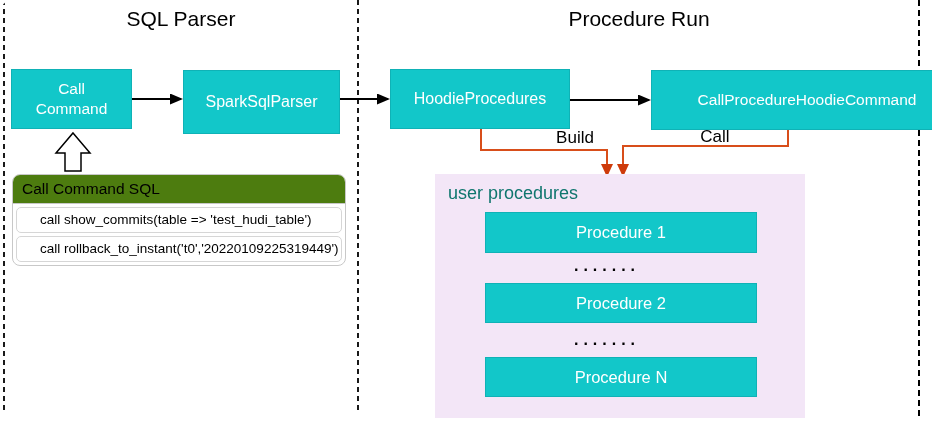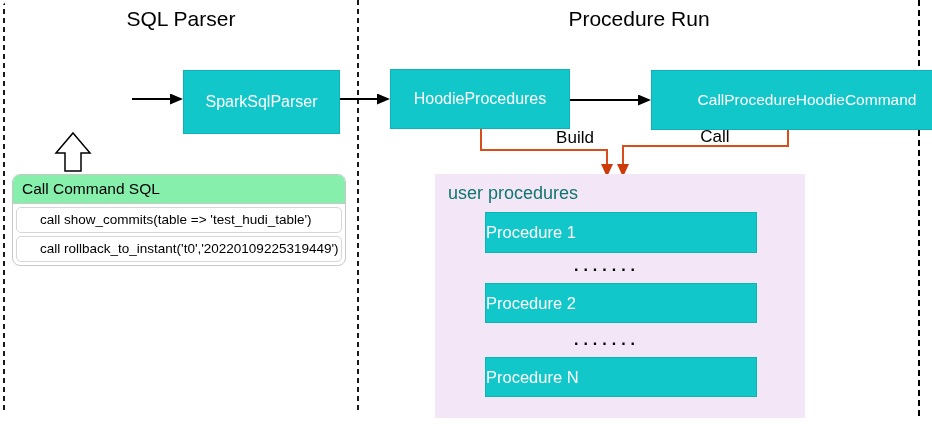--- a/index.html
+++ b/index.html
@@ -32,39 +32,39 @@
   .panel{
     position:absolute;left:435px;top:174px;width:370px;height:244px;
     background:#F3E6F7;
   }
   .panel-label{
     position:absolute;left:448px;top:183px;font-size:18px;color:#0f766e;
   }
   .proc{
     position:absolute;left:485px;width:272px;background:#12C7C9;
     border:1px solid #0FB2B6;box-sizing:border-box;color:#fff;
-    display:flex;align-items:center;justify-content:flex-start;
+    display:flex;align-items:center;justify-content:center;
     font-size:16.5px;
   }
   .proc-1{top:212px;height:41px;}
   .proc-2{top:283px;height:40px;}
   .proc-n{top:357px;height:40px;}
   .dots{
     position:absolute;left:471px;width:272px;text-align:center;
     font-size:16px;font-weight:900;letter-spacing:5px;line-height:16px;color:#000;
   }
   .dots-1{top:258px;}
   .dots-2{top:332px;}
   .sql-table{
     position:absolute;left:12px;top:174px;width:334px;
     background:#fff;border:1px solid #C8C8C8;border-radius:8px;
     box-sizing:border-box;
   }
   .sql-table .hdr{
-    height:28px;line-height:28px;padding-left:9px;background:#86efac;
+    height:28px;line-height:28px;padding-left:9px;background:#4d7c0f;
     border-bottom:1px solid #C8C8C8;border-radius:7px 7px 0 0;
     font-size:15.5px;color:#000;
   }
   .sql-table .row{
     margin:3px;height:26px;line-height:24px;padding-left:23px;
     border:1px solid #D6D6D6;border-radius:5px;font-size:13.5px;
     color:#000;box-sizing:border-box;white-space:nowrap;overflow:hidden;
   }
 </style>
 </head>
@@ -110,20 +110,23 @@
     </g>
 
     <g>
       <polygon points="73,133 90,153 81,153 81,171 65,171 65,153 56,153" fill="#fff" stroke="#000" stroke-width="1.5"></polygon>
     </g>
   </svg>
 
   <div class="section-title title-left">SQL Parser</div>
   <div class="section-title title-right">Procedure Run</div>
 
+  <div class="node node-call-command">
+    <span class="wrap">Call Command</span>
+  </div>
   <div class="node node-spark">
     <span>SparkSqlParser</span>
   </div>
   <div class="node node-hoodie">
     <span>HoodieProcedures</span>
   </div>
   <div class="node node-cphc">
     <span>CallProcedureHoodieCommand</span>
   </div>
 

